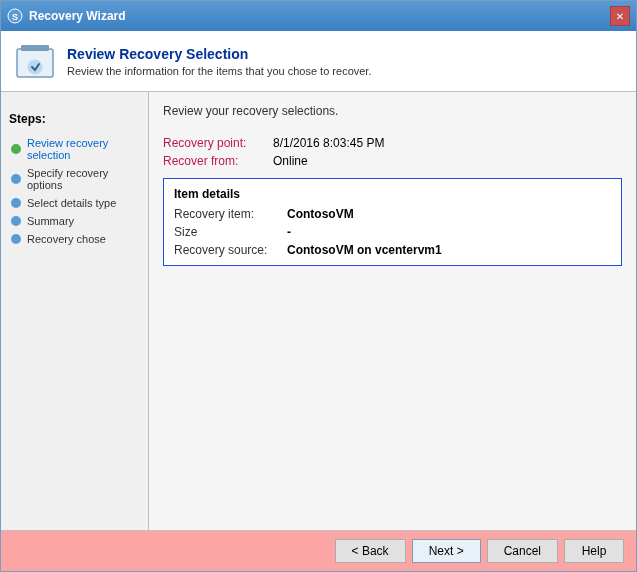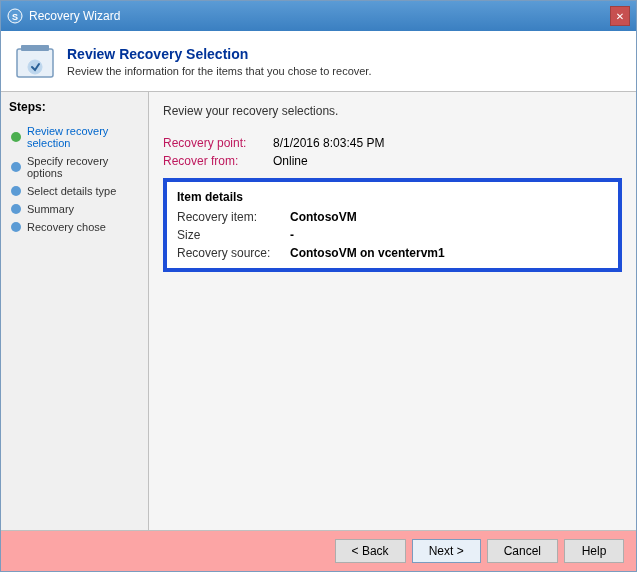--- a/index.html
+++ b/index.html
@@ -36,21 +36,21 @@
       align-items: center;
       gap: 6px;
     }
     .title-bar-icon {
       width: 16px;
       height: 16px;
     }
     .title-bar-text {
       color: white;
       font-size: 12px;
-      font-weight: normal;
+      font-weight: bold;
     }
     .title-bar-buttons {
       display: flex;
       gap: 2px;
     }
     .title-btn {
       width: 20px;
       height: 20px;
       background: #c75050;
       border: 1px solid #a04040;
@@ -90,21 +90,21 @@
     }
     .content-area {
       display: flex;
       flex: 1;
       overflow: hidden;
     }
     .sidebar {
       width: 148px;
       background: #f0f0f0;
       border-right: 1px solid #c0c0c0;
-      padding: 8px 8px;
+      padding: 20px 8px;
       flex-shrink: 0;
     }
     .sidebar-title {
       font-weight: bold;
       font-size: 12px;
       margin-bottom: 8px;
       color: #000;
     }
     .sidebar-item {
       display: flex;
@@ -145,21 +145,21 @@
       margin-bottom: 10px;
     }
     .info-label {
       color: #be185d;
       font-weight: normal;
     }
     .info-value {
       color: #000;
     }
     .item-details-box {
-      border: 4px solid #1d4ed8;
+      border: 1px solid #1d4ed8;
       background: white;
       padding: 8px 10px;
       margin-top: 4px;
     }
     .item-details-title {
       font-weight: bold;
       font-size: 12px;
       margin-bottom: 6px;
       color: #000;
     }

